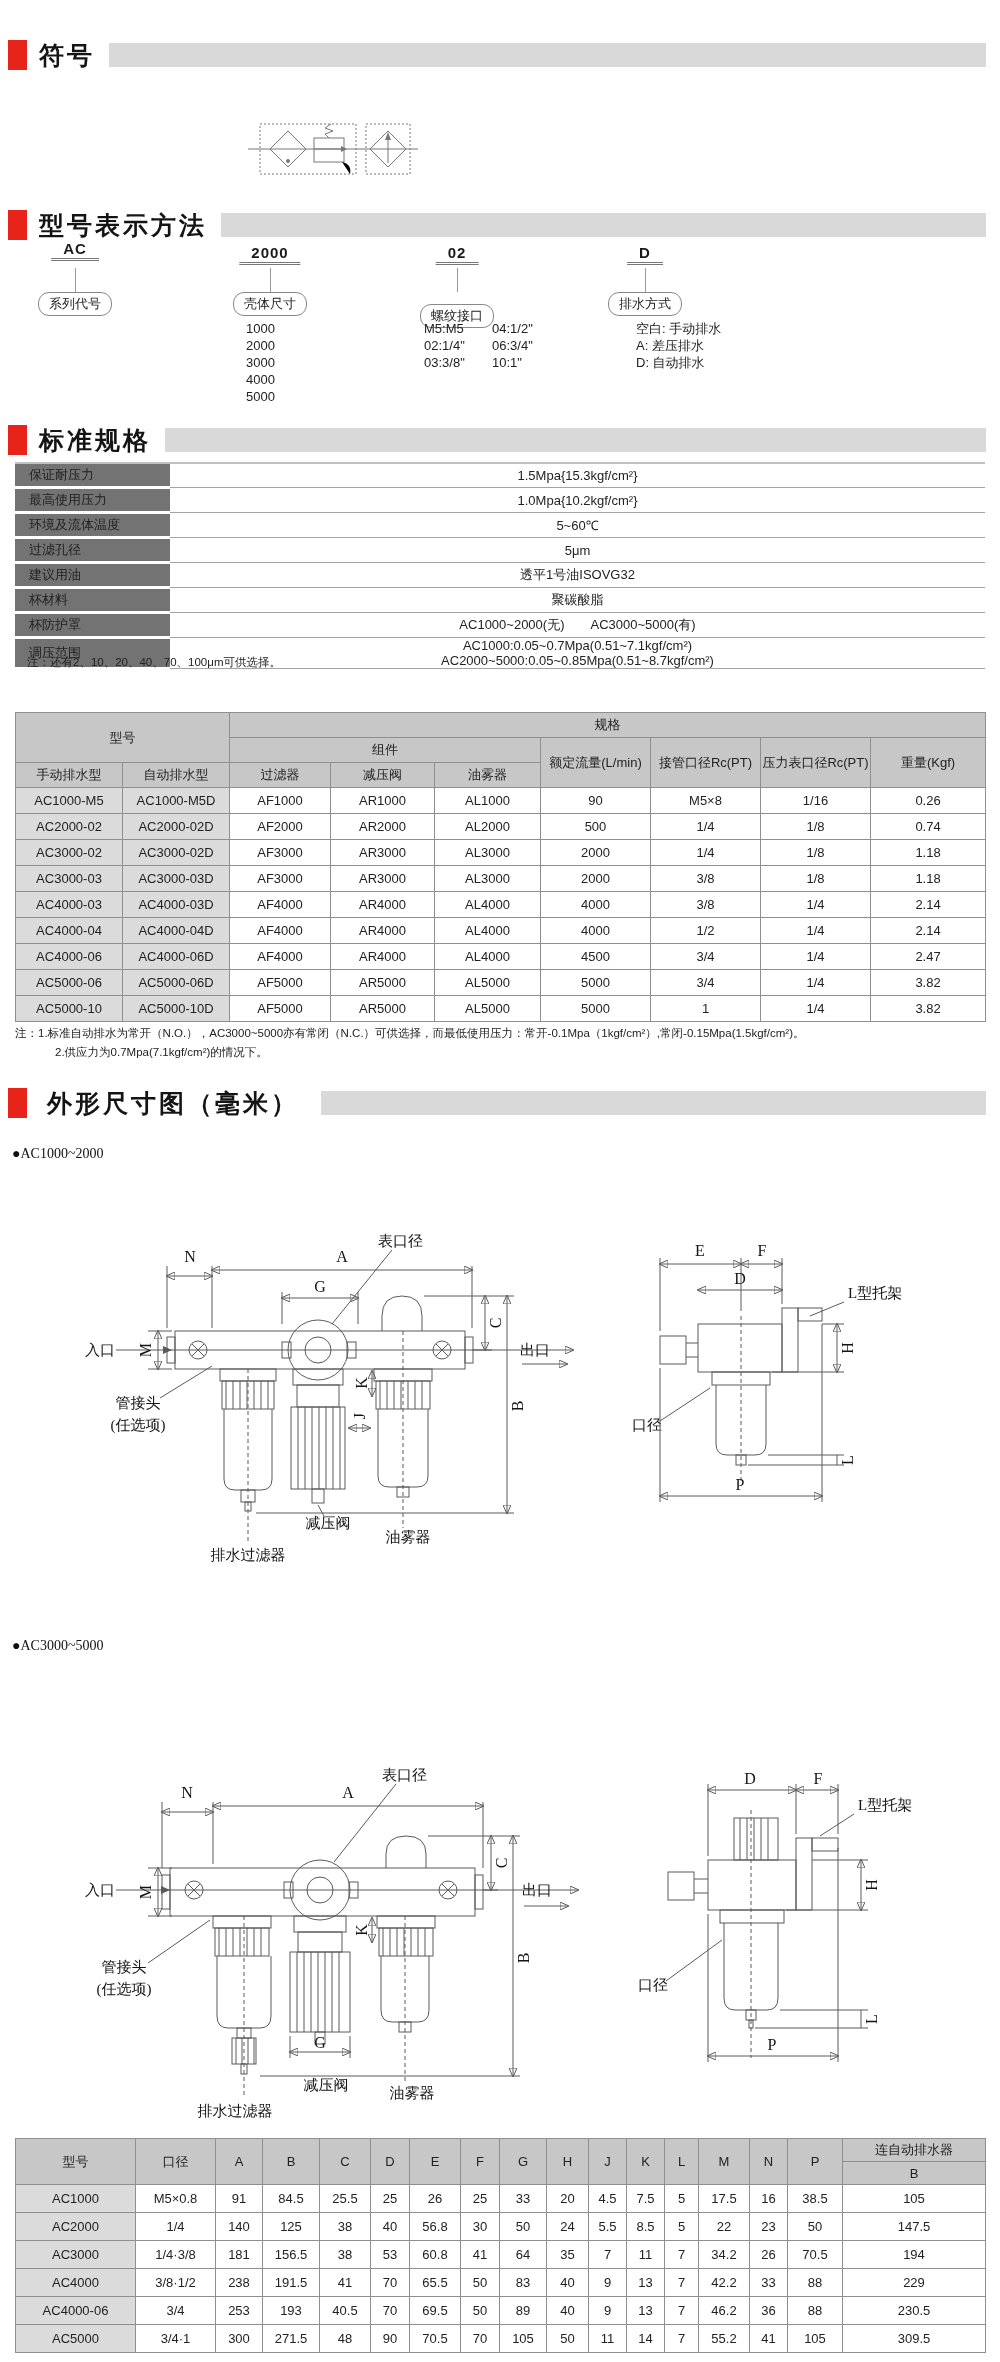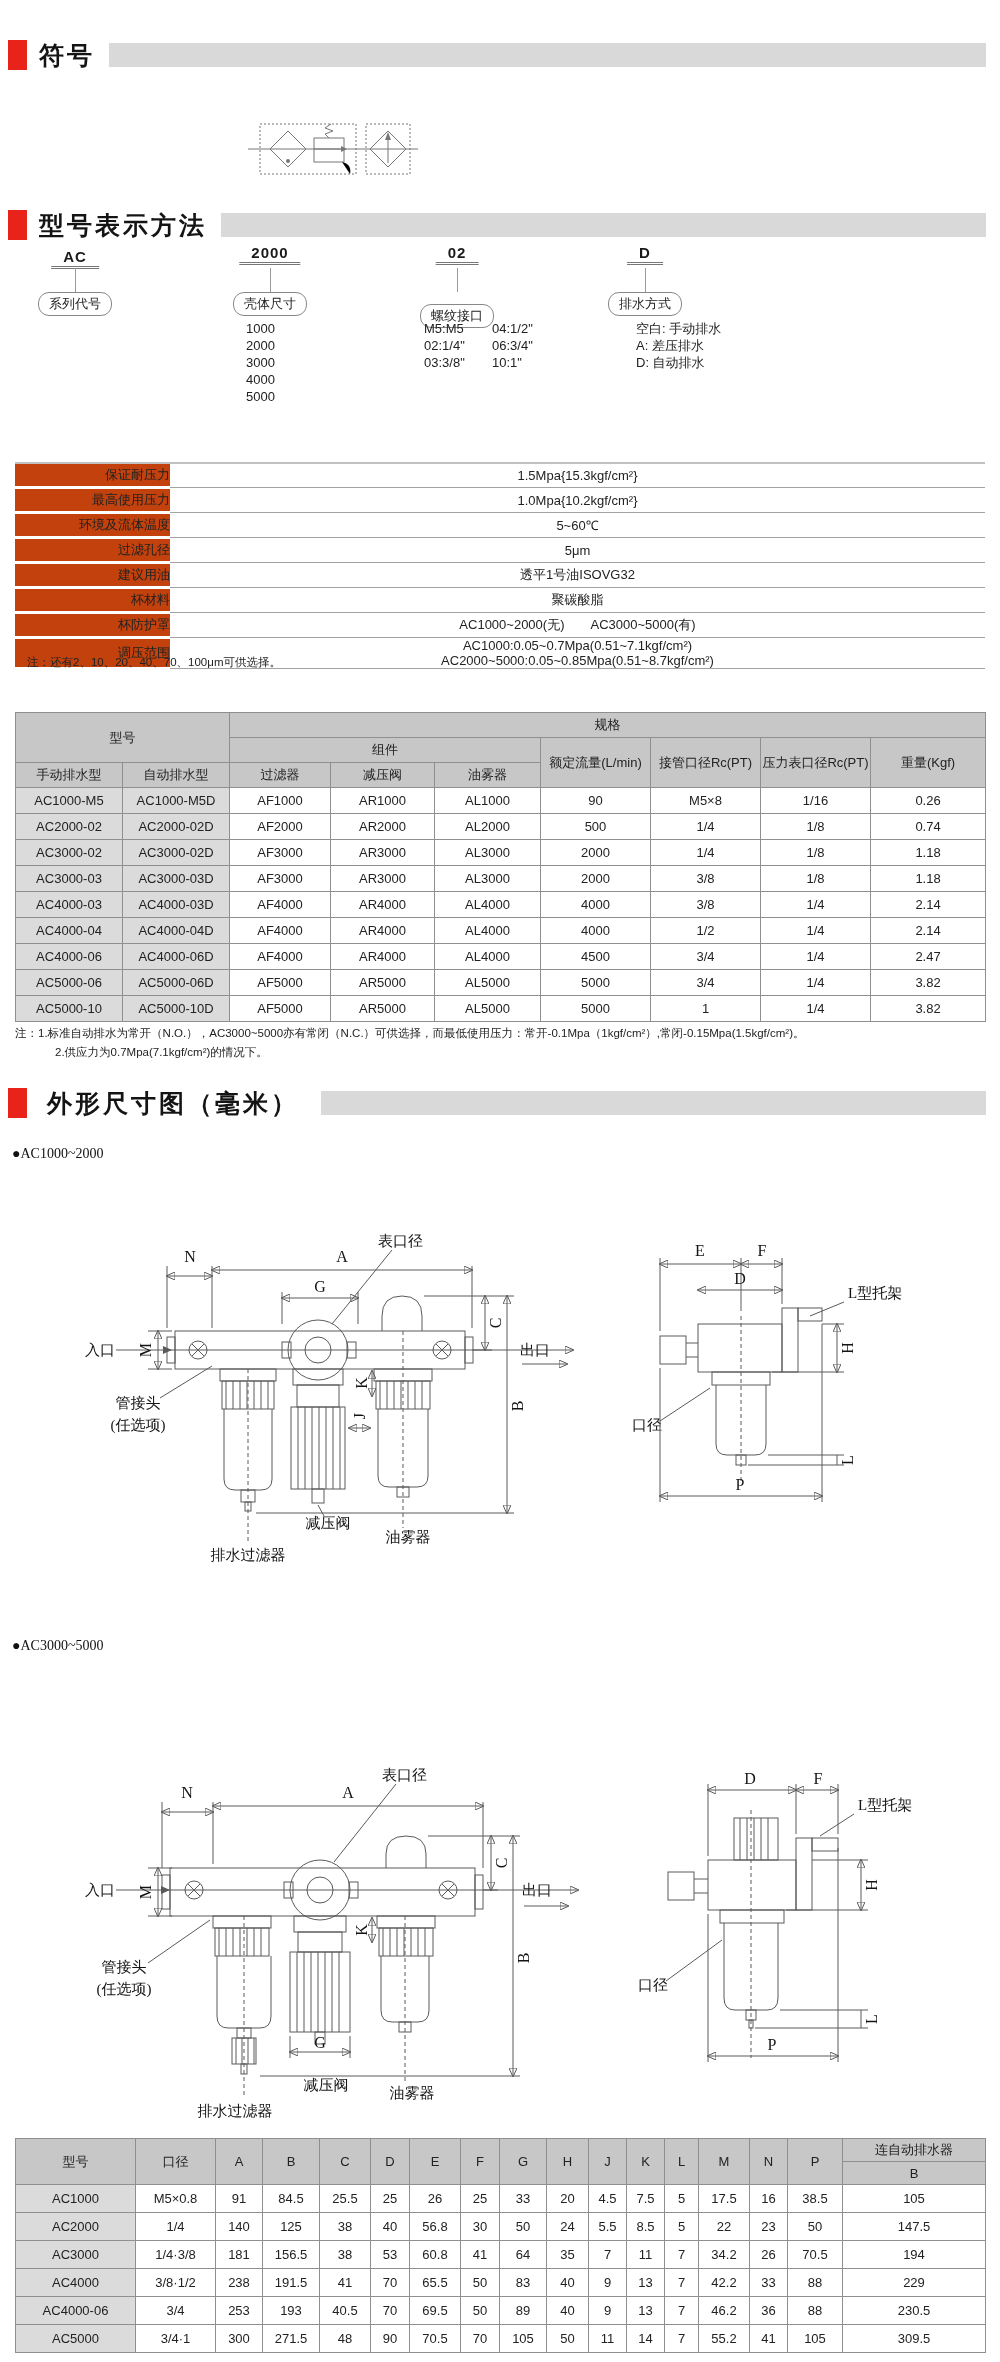--- a/index.html
+++ b/index.html
@@ -23,21 +23,21 @@
 
   
   table{border-collapse:collapse;table-layout:fixed;}
   th,td{border:1px solid #8f8f8f;font-size:13px;text-align:center;font-weight:normal;
         color:#222;padding:0;overflow:hidden;}
   th{background:#c7c7c7;}
   td.cell-gray{background:#dbdbdb;}
 
   .spec-table{width:970px;border-top:2px solid #c0c0c0;}
   .spec-table td{height:22px;border:none;border-bottom:1px solid #a3a3a3;white-space:pre-line;}
-  .spec-table td:first-child{background:#c2410c;text-align:right;padding-left:14px;
+  .spec-table td:first-child{background:#737373;text-align:left;padding-left:14px;
         border-bottom:3px solid #ffffff;}
   .model-table{width:970px;}
   .model-table th{height:24px;}
   .model-table td{height:25px;}
   .dim-table{width:970px;}
   .dim-table th{height:22px;}
   .dim-table td{height:27px;}
 
   .note{position:absolute;font-size:11.5px;color:#222;white-space:nowrap;}
   .range-label{position:absolute;font-size:14px;color:#111;font-family:"Liberation Serif",serif;}
@@ -80,21 +80,21 @@
     <polygon class="dot" points="137,22 140,14 143,22"></polygon>
   </svg>
 
   <div class="sec-header" style="top:208px;">
     <div class="red-block"></div>
     <div class="sec-title">型号表示方法</div>
     <div class="gray-bar"></div>
   </div>
 
   <div class="abs" style="left:0;top:240px;width:1000px;height:180px;">
-    <div class="code" style="left:75px;top:8px;">AC</div>
+    <div class="code" style="left:75px;top:0;">AC</div>
     <div class="code" style="left:270px;top:4px;">2000</div>
     <div class="code" style="left:457px;top:4px;">02</div>
     <div class="code" style="left:645px;top:4px;">D</div>
 
     <div class="vline" style="left:75px;top:28px;"></div>
     <div class="vline" style="left:270px;top:28px;"></div>
     <div class="vline" style="left:457px;top:28px;"></div>
     <div class="vline" style="left:645px;top:28px;"></div>
 
     <div class="bubble" style="left:75px;top:52px;">系列代号</div>
@@ -119,20 +119,25 @@
         <div>06:3/4"</div>
         <div>10:1"</div>
       </div>
     <div class="opts" style="left:636px;top:80px;">
         <div>空白: 手动排水</div>
         <div>A: 差压排水</div>
         <div>D: 自动排水</div>
       </div>
   </div>
 
+  <div class="sec-header" style="top:423px;">
+    <div class="red-block"></div>
+    <div class="sec-title">标准规格</div>
+    <div class="gray-bar"></div>
+  </div>
 
   <table class="spec-table abs" style="left:15px;top:462px;">
     <colgroup>
         <col style="width:155px;">
         <col style="width:815px;">
       </colgroup>
     <tbody>
         <tr>
           <td>保证耐压力</td>
           <td>1.5Mpa{15.3kgf/cm²}</td>

